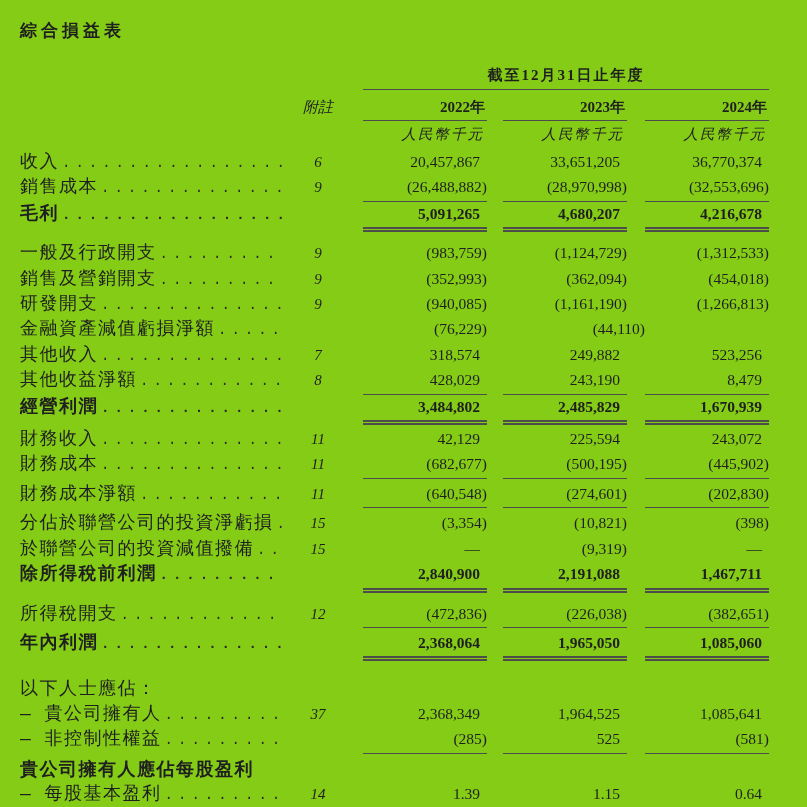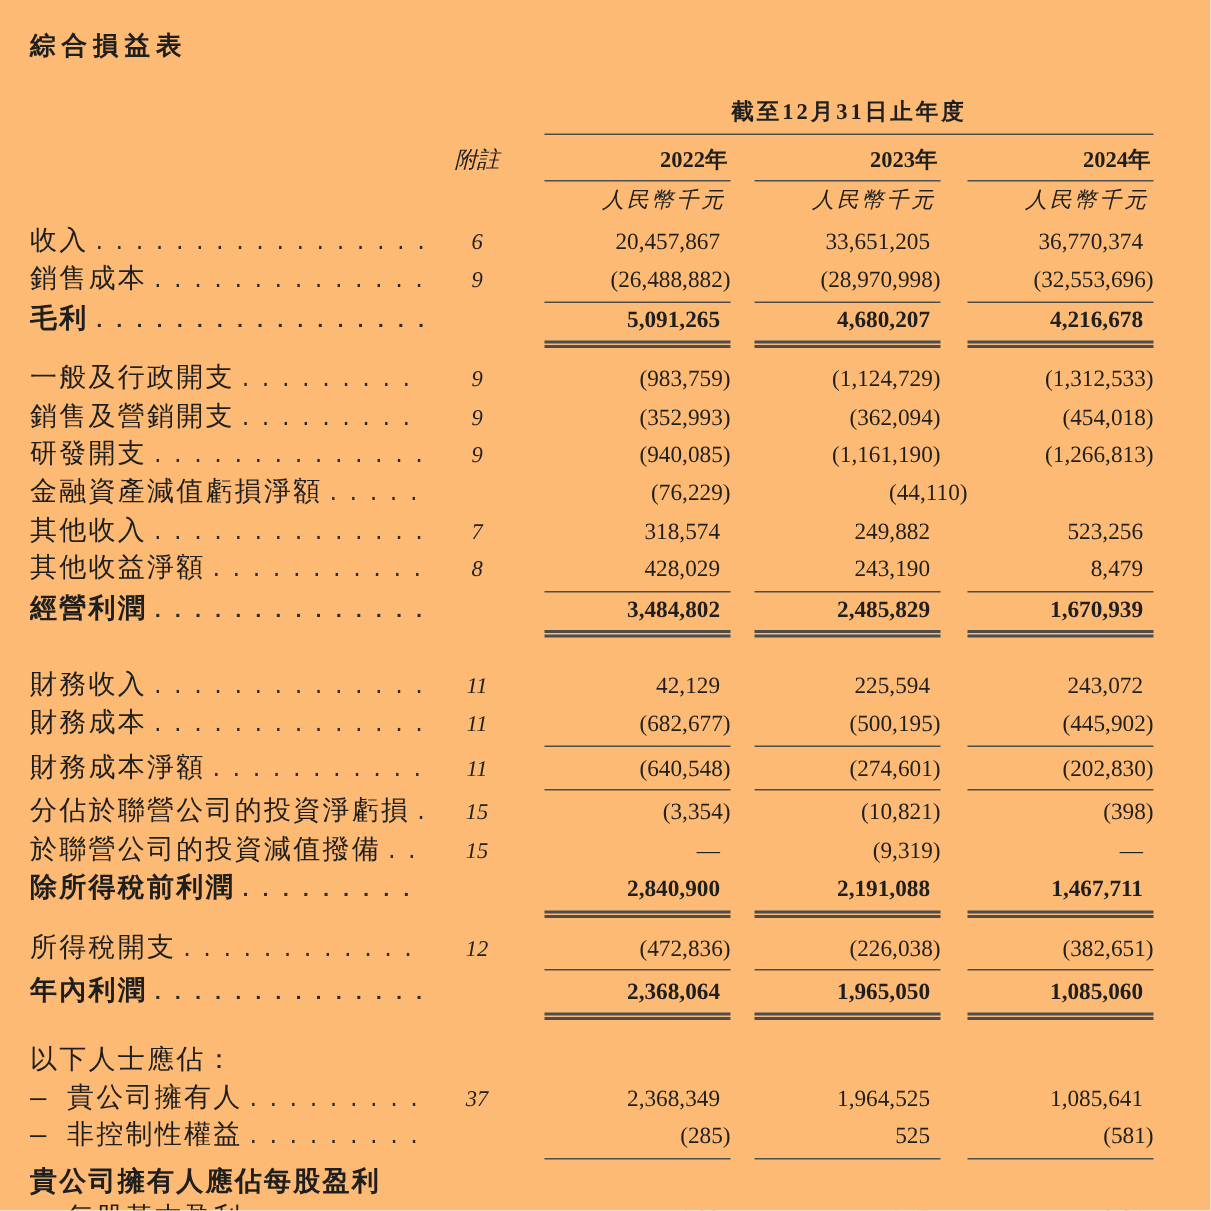--- a/index.html
+++ b/index.html
@@ -1,19 +1,19 @@
 <!DOCTYPE html>
 <html><head>
 <meta charset="utf-8">
 <style>
   html,body{margin:0;padding:0;background:#ffffff;}
   .page{
     width:807px;height:807px;box-sizing:border-box;
     padding:20px 18px 0 20px;overflow:hidden;
-    background:#fdba74;color:#1f1f1f;
+    background:#84cc16;color:#1f1f1f;
     font-family:"Liberation Serif","DejaVu Serif",serif;
   }
   .title{font-weight:bold;font-size:17px;letter-spacing:4px;line-height:22px;}
   
   .head-span{
     margin:24px 0 0 343px;width:406px;box-sizing:border-box;
     text-align:center;font-weight:bold;font-size:15px;letter-spacing:2px;
     border-bottom:1.5px solid #4d4d4d;padding-bottom:4px;line-height:19px;
   }
   .row{display:flex;align-items:baseline;line-height:23.4px;}
@@ -188,21 +188,21 @@
           <span class="leader"></span>
         </div>
         <div class="c-note"></div>
         <div class="sp"></div>
         <div class="c-val pos">3,484,802</div>
         <div class="g16"></div>
         <div class="c-val pos">2,485,829</div>
         <div class="g18"></div>
         <div class="c-val pos">1,670,939</div>
       </div>
-      <div class="row" style="margin-top: 21px;">
+      <div class="row" style="margin-top: 2px;">
         <div class="c-label">
           <span>財務收入</span>
           <span class="leader"></span>
         </div>
         <div class="c-note">11</div>
         <div class="sp"></div>
         <div class="c-val pos">42,129</div>
         <div class="g16"></div>
         <div class="c-val pos">225,594</div>
         <div class="g18"></div>

